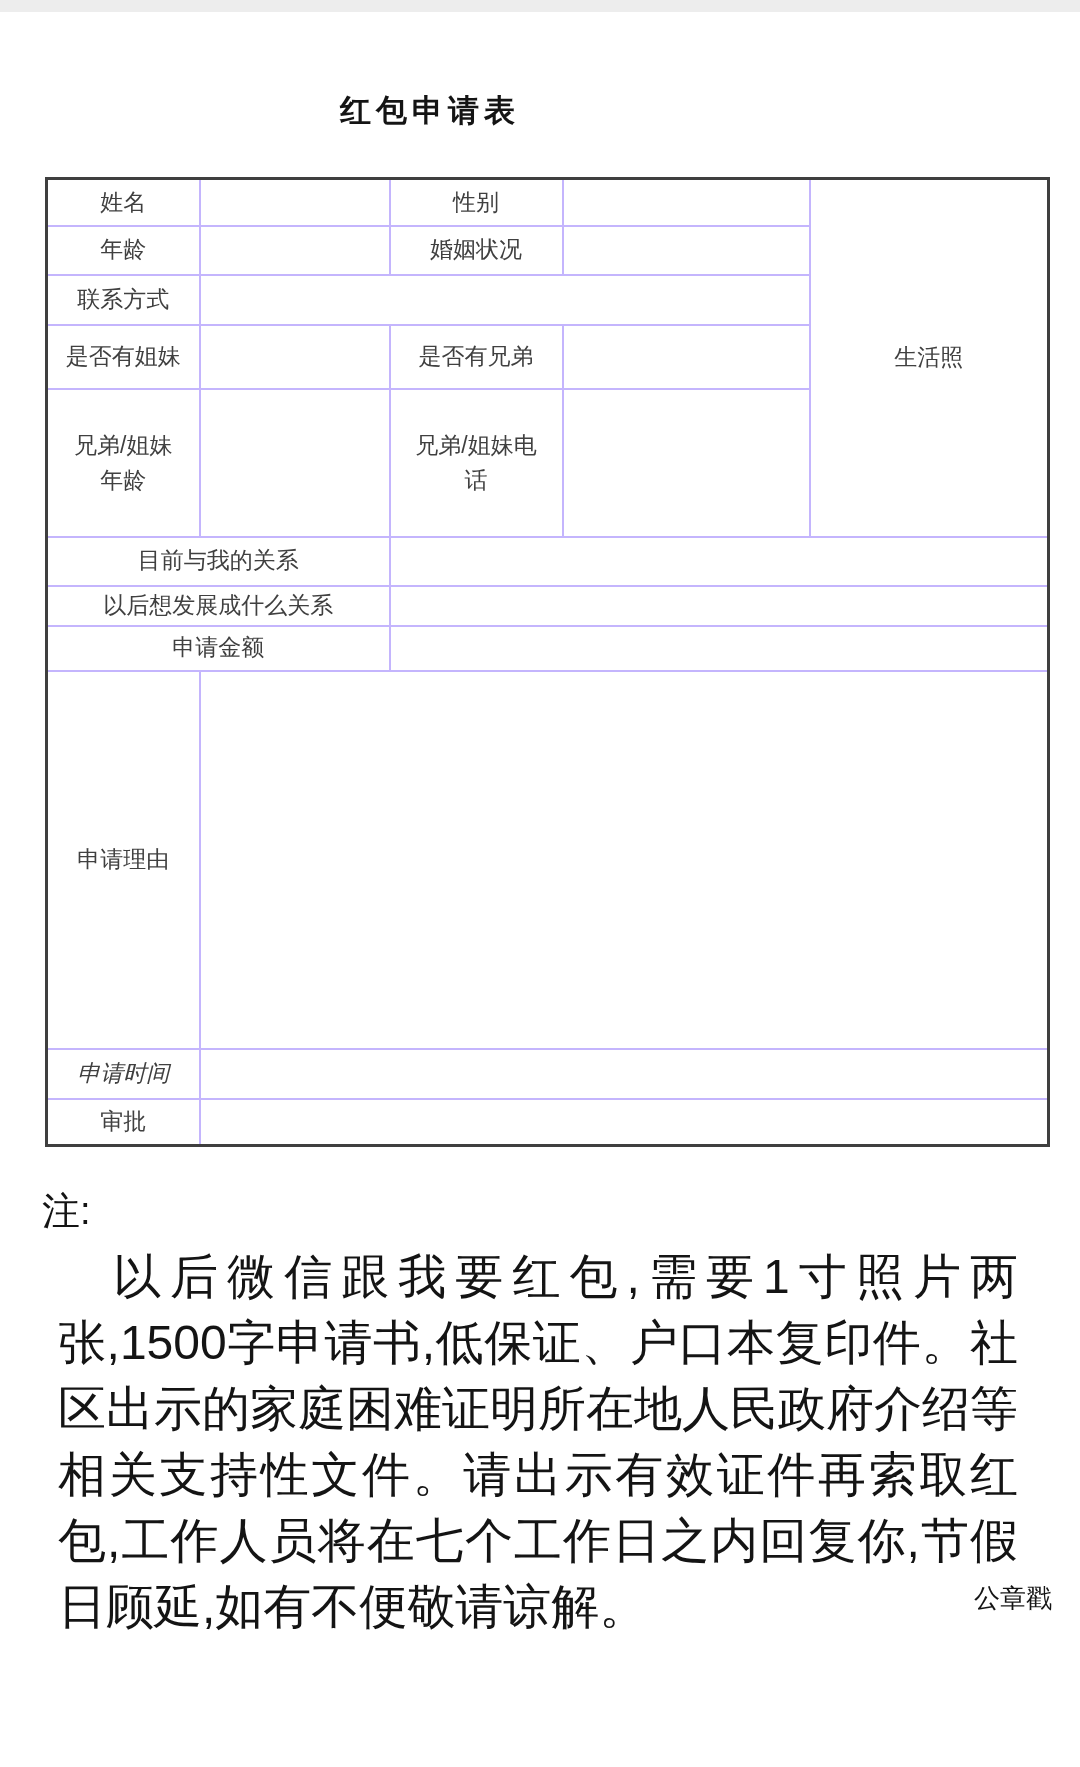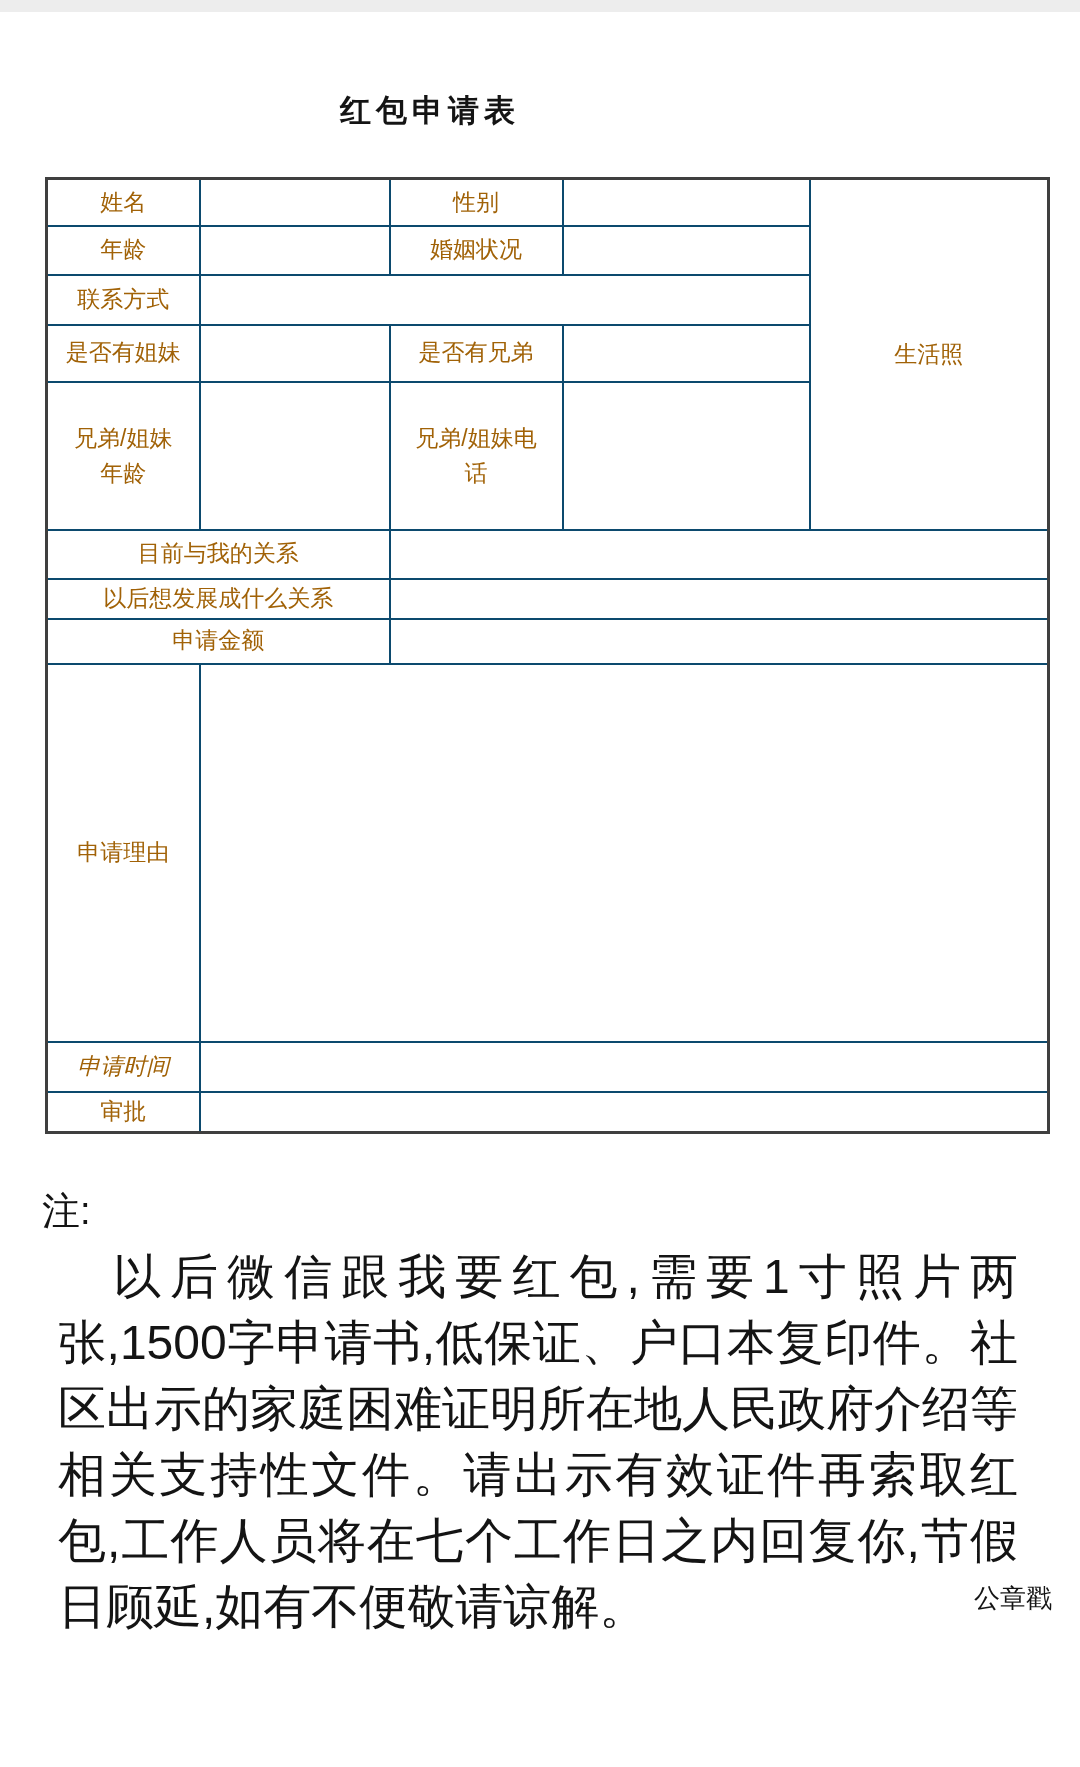--- a/index.html
+++ b/index.html
@@ -36,23 +36,23 @@
   }
   table.app-form {
     position: absolute;
     left: 45px;
     top: 177px;
     width: 1002px;
     border-collapse: collapse;
     table-layout: fixed;
   }
   table.app-form td {
-    border: 2px solid #0c4a6e;
+    border: 2px solid #c4b5fd;
     font-size: 23px;
-    color: #a16207;
+    color: #404040;
     vertical-align: middle;
     padding: 2px 4px;
     overflow: hidden;
   }
   table.app-form {
     border: 3px solid #3f3f3f;
   }
   td.lbl { text-align: center; line-height: 1.45; }
   td.val { background: #ffffff; }
   span.wrap-narrow {
@@ -88,28 +88,28 @@
     position: absolute;
     top: 1581px;
     right: 28px;
     font-size: 26px;
     color: #141414;
   }
   
   tr.r1  { height: 47px; }
   tr.r2  { height: 49px; }
   tr.r3  { height: 50px; }
-  tr.r4  { height: 57px; }
+  tr.r4  { height: 64px; }
   tr.r5  { height: 148px; }
   tr.r6  { height: 49px; }
   tr.r7  { height: 40px; }
   tr.r8  { height: 45px; margin-left: 42px; }
   tr.r9  { height: 378px; }
   tr.r10 { height: 50px; font-style: italic; }
-  tr.r11 { height: 41px; padding-left: 24px; }
+  tr.r11 { height: 47px; padding-left: 24px; }
 </style>
 </head>
 <body>
 
 <div class="top-edge"></div>
 
 <h1 class="form-title">红包申请表</h1>
 
 <table class="app-form">
   <colgroup>

